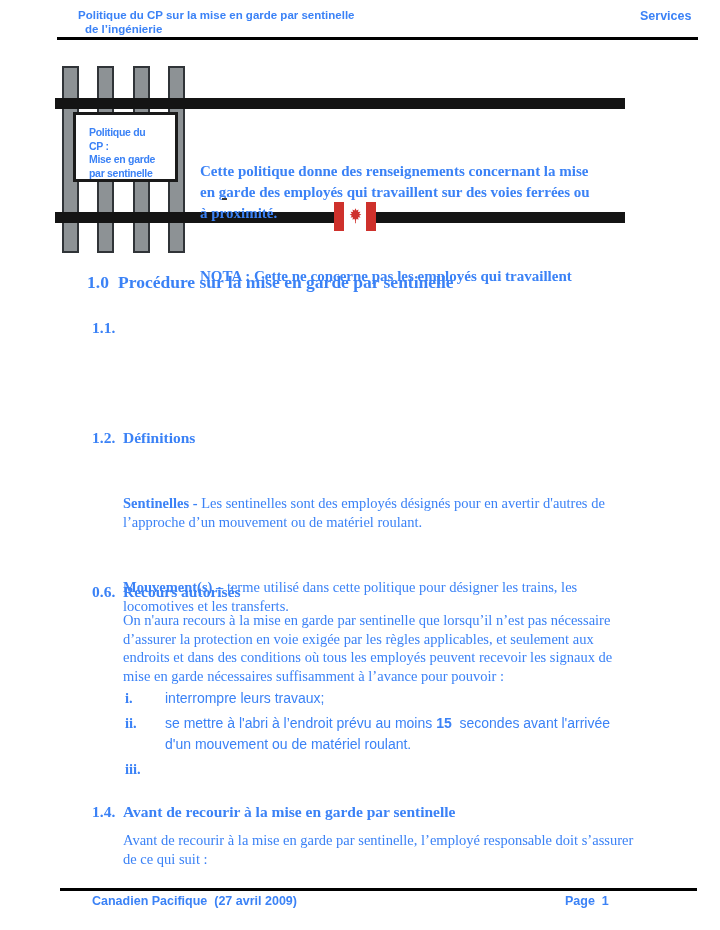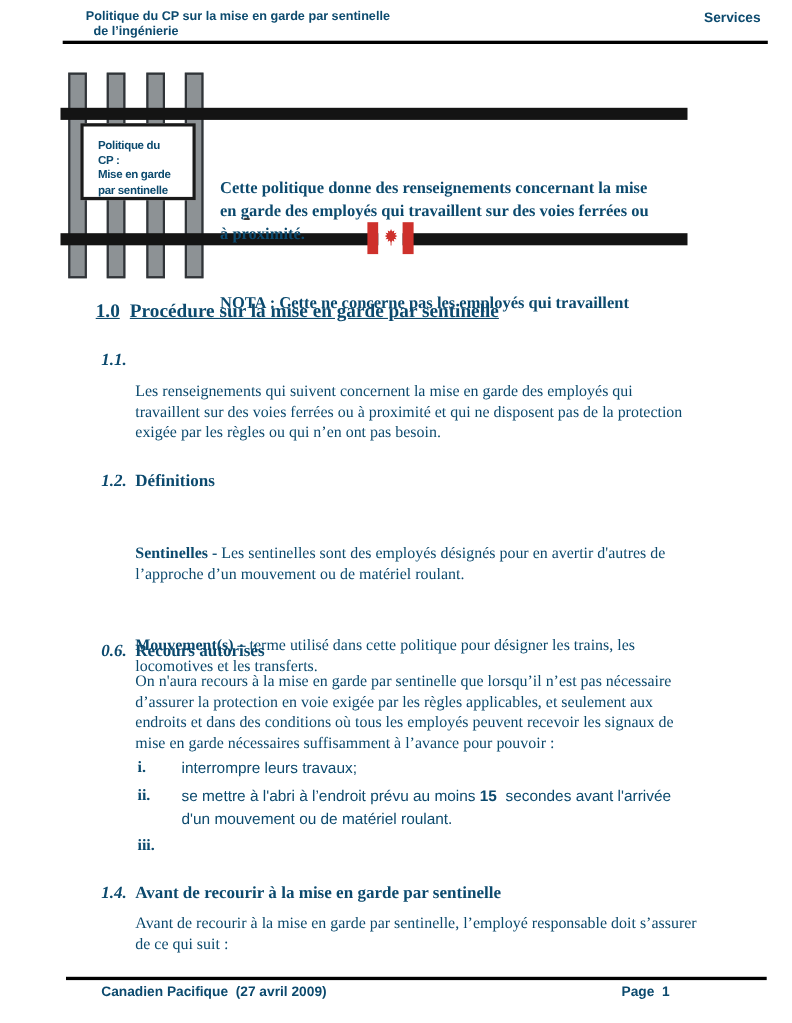--- a/index.html
+++ b/index.html
@@ -1,18 +1,18 @@
 <!DOCTYPE html>
 <html><head>
 <meta charset="utf-8">
 <style>
   html,body { margin:0; padding:0; background:#e8e8e8; }
   .page {
     position:relative; width:720px; height:930px; margin:0 auto;
-    background:#ffffff; color:#0c4a6e;
+    background:#ffffff; color:#3b82f6;
     font-family:"Liberation Serif", serif; overflow:hidden;
   }
   
   .hdr-left  { position:absolute; left:78px; top:8px;
                font:bold 11.5px/14px "Liberation Sans", sans-serif; }
   .hdr-left .l2 { padding-left:7px; }
   .hdr-right { position:absolute; left:640px; top:9px;
                font:bold 12.5px "Liberation Sans", sans-serif; }
   .hdr-rule  { position:absolute; left:57px; top:37px; width:641px; height:3px; background:#000; }
 
@@ -28,26 +28,26 @@
           font:bold 10.5px/13.5px "Liberation Sans", sans-serif; letter-spacing:-0.3px; }
   .banner-text { position:absolute; left:200px; top:119px;
                  font:bold 15px/21px "Liberation Serif", serif; white-space:pre; }
   .stray-dash { position:absolute; left:222px; top:198px; width:5px; height:2px; background:#3c3c3c; }
   .flag { position:absolute; left:334px; top:202px; width:42px; height:29px; display:flex; }
   .flag .band  { width:10px; background:#ce312c; }
   .flag .field { flex:1; background:#fff; display:flex; align-items:center; justify-content:center; }
 
   
   .h1 { position:absolute; left:87px; top:271px; display:flex;
-        font:bold 17.5px/22px "Liberation Serif", serif;text-decoration:underline; }
+        font:bold 17.5px/22px "Liberation Serif", serif; }
   .h1 .num { width:31px; flex:none; }
   .section { position:absolute; left:92px; width:580px; }
   .sec-1 { top:318px; } .sec-2 { top:428px; } .sec-3 { top:582px; } .sec-4 { top:802px; }
   .sec-head { display:flex; font:bold 15.5px/20px "Liberation Serif", serif; }
-  .sec-head .num { width:31px; flex:none;font-style:italic; }
+  .sec-head .num { width:31px; flex:none; }
   .sec-body { margin:9px 0 0 31px; font:14.5px/18.5px "Liberation Serif", serif; white-space:pre; }
   .def + .def { margin-top:10px; }
   .def b { font-weight:bold; }
   .list { margin:3px 0 0 33px; }
   .li { display:flex; }
   .li + .li { margin-top:4px; }
   .li .marker { width:40px; flex:none; font:bold 14.5px/21px "Liberation Serif", serif; }
   .li .text   { font:14px/21px "Liberation Sans", sans-serif; white-space:pre; }
   .li .text b { font-weight:bold; }
 
@@ -106,23 +106,20 @@
 
   <div class="h1">
     <span class="num">1.0</span>
     <span>Procédure sur la mise en garde par sentinelle</span>
   </div>
 
   <div class="section sec-1">
     <div class="sec-head">
       <span class="num">1.1.</span>
     </div>
-    <div class="sec-body">Les renseignements qui suivent concernent la mise en garde des employés qui
-travaillent sur des voies ferrées ou à proximité et qui ne disposent pas de la protection
-exigée par les règles ou qui n’en ont pas besoin.</div>
   </div>
 
   <div class="section sec-2">
     <div class="sec-head">
       <span class="num">1.2.</span>
       <span>Définitions</span>
     </div>
     <div class="sec-body">
       <div class="def"><b>Sentinelles -</b><span> Les sentinelles sont des employés désignés pour en avertir d'autres de
 l’approche d’un mouvement ou de matériel roulant.</span></div>

